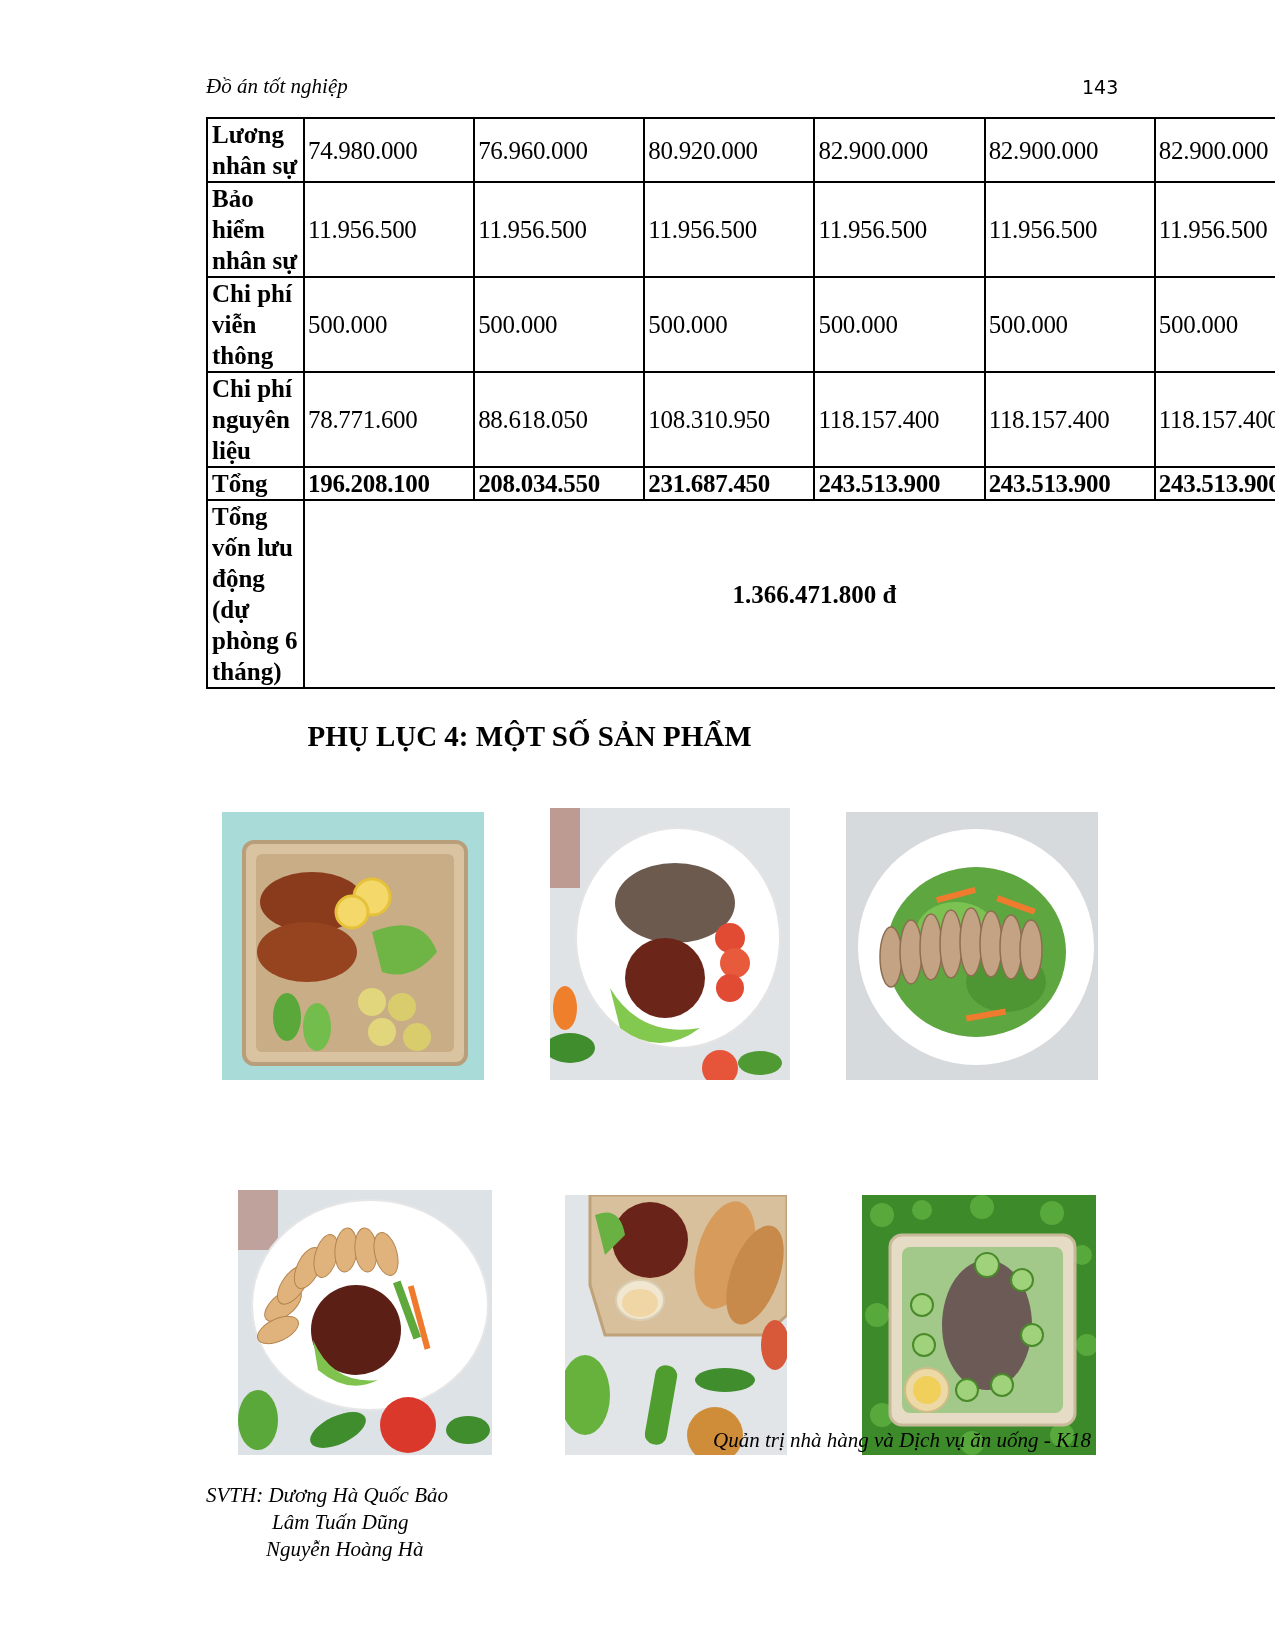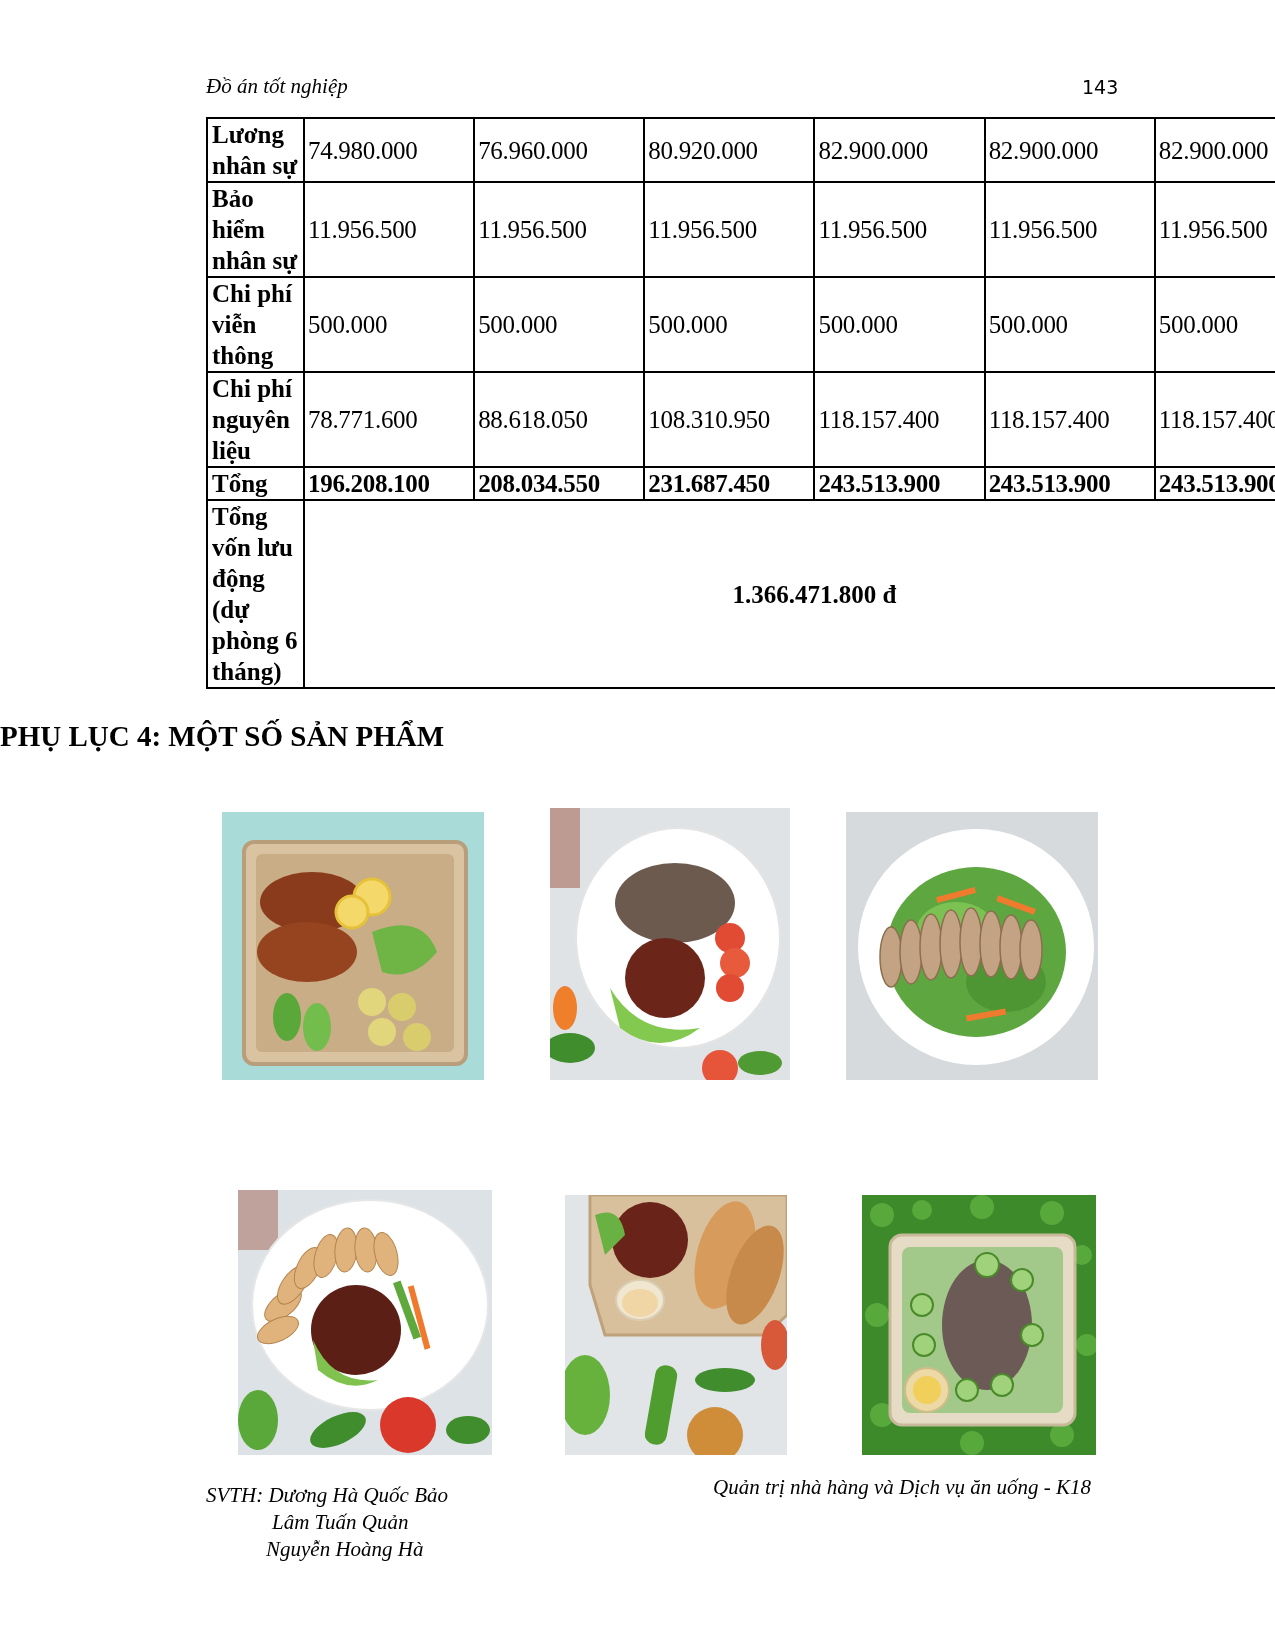--- a/index.html
+++ b/index.html
@@ -10,30 +10,30 @@
   .page-number { position: absolute; left: 876px; top: 2px; font-family: "DejaVu Sans", sans-serif; font-size: 19px; }
 
   table.cost-table { position: absolute; left: 206px; top: 117px; width: 1120px;
          border-collapse: collapse; table-layout: fixed; }
   .cost-table td { border: 2px solid #000; padding: 0 3px; font-size: 25px; line-height: 31px; vertical-align: middle; }
   .cost-table td.label { font-weight: bold; text-align: left; width: 95px; padding-left: 4px; }
   .cost-table td.num { text-align: left; white-space: nowrap; letter-spacing: -0.3px; }
   .cost-table tr.total td { font-weight: bold; }
   .cost-table td.grand { text-align: center; font-weight: bold; }
 
-  .section-title { position: absolute; left: 0; width: 1059px; top: 720px; text-align: left;
+  .section-title { position: absolute; left: 0; width: 1059px; top: 720px; text-align: center;
          font-weight: bold; font-size: 29px; }
 
   .photo { position: absolute; overflow: hidden; }
   .photo svg { display: block; width: 100%; height: 100%; }
 
   .footer-left { position: absolute; left: 206px; top: 1482px; font-style: italic; font-size: 21px; line-height: 27px; }
   .footer-left .indent { display: block; padding-left: 66px; }
   .footer-left .indent2 { display: block; padding-left: 60px; }
-  .footer-right { position: absolute; left: 713px; top: 1475px; font-style: italic; font-size: 21px; text-align: right; }
+  .footer-right { position: absolute; left: 713px; top: 1428px; font-style: italic; font-size: 21px; text-align: right; }
 </style>
 </head>
 <body>
 
 <div class="page-header">
   <span class="header-title">Đồ án tốt nghiệp</span>
   <span class="page-number">143</span>
 </div>
 
 <table class="cost-table">
@@ -228,16 +228,16 @@
         <circle cx="105" cy="195" r="11"></circle>
       <circle cx="140" cy="190" r="11"></circle>
     </g>
     <circle cx="65" cy="195" r="22" fill="#ecd9a6" stroke="#cfbd88" stroke-width="2"></circle>
     <circle cx="65" cy="195" r="14" fill="#f0cf5a"></circle>
   </svg>
 </div>
 
 <div class="footer-left">
   <span>SVTH: Dương Hà Quốc Bảo</span>
-  <span class="indent">Lâm Tuấn Quản</span>
+  <span class="indent">Lâm Tuấn Dũng</span>
   <span class="indent2">Nguyễn Hoàng Hà</span>
 </div>
 <div class="footer-right">Quản trị nhà hàng và Dịch vụ ăn uống - K18</div>
 
 </body></html>

